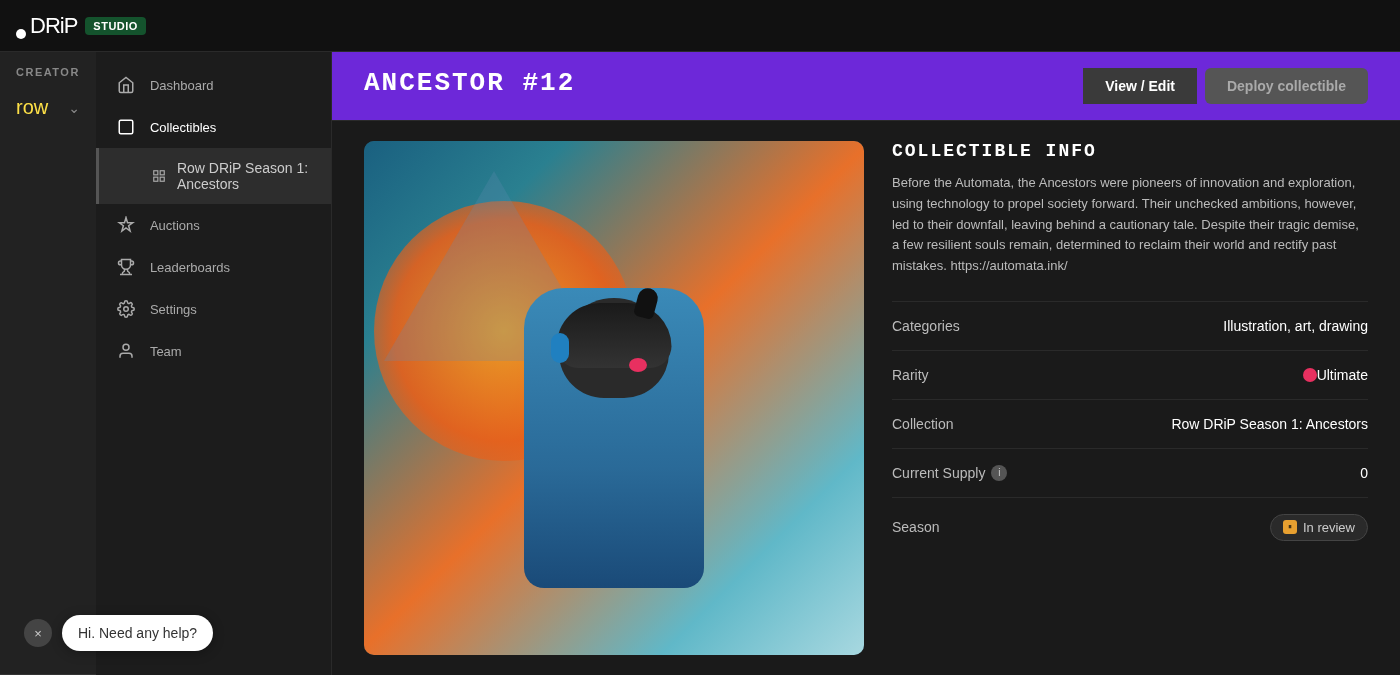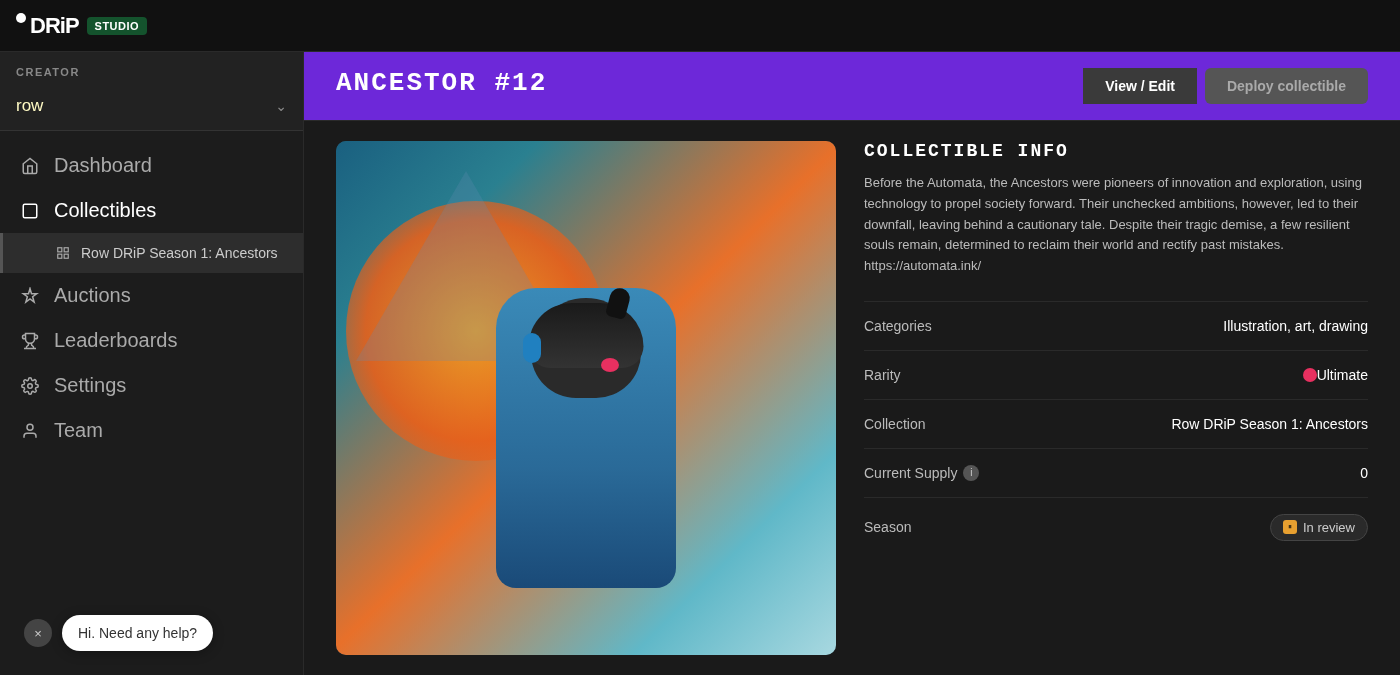--- a/index.html
+++ b/index.html
@@ -24,25 +24,25 @@
       border-bottom: 1px solid #2a2a2a;
       flex-shrink: 0;
     }
     .logo {
       display: flex;
       align-items: center;
       gap: 8px;
     }
     .logo-drip {
       font-size: 22px;
-      font-weight: 700;
+      font-weight: 400;
       color: #fff;
       letter-spacing: -1px;
       display: flex;
-      align-items: flex-start;
+      align-items: flex-end;
       gap: 4px;
     }
     .logo-dot {
       width: 10px;
       height: 10px;
       background: #fff;
       border-radius: 50%;
     }
     .studio-badge {
       background: #14532d;
@@ -57,25 +57,25 @@
 
     
     .layout {
       display: flex;
       flex: 1;
       overflow: hidden;
     }
 
     
     .sidebar {
-      width: 304px;
+      width: 332px;
       background: #1c1c1c;
       border-right: 1px solid #2a2a2a;
       display: flex;
-      flex-direction: column;
+      flex-direction: row;
       flex-shrink: 0;
     }
     .creator-section {
       background: #222;
       border-bottom: 1px solid #333;
       padding: 14px 16px 0 16px;
     }
     .creator-label {
       font-size: 11px;
       font-weight: 700;
@@ -85,40 +85,40 @@
       margin-bottom: 8px;
     }
     .creator-dropdown {
       display: flex;
       align-items: center;
       justify-content: space-between;
       padding: 10px 0 14px 0;
       cursor: pointer;
     }
     .creator-name {
-      font-size: 17px;
-      color: #fef9c3;
+      font-size: 20px;
+      color: #fde047;
     }
     .chevron-icon {
       color: #888;
       font-size: 14px;
     }
 
     .nav-items {
       padding: 12px 0;
       flex: 1;
     }
     .nav-item {
       display: flex;
       align-items: center;
       gap: 14px;
       padding: 11px 20px;
       cursor: pointer;
       color: #aaa;
-      font-size: 20px;
+      font-size: 13px;
       border-radius: 0;
       transition: background 0.15s;
     }
     .nav-item.active {
       color: #fff;
     }
     .nav-icon {
       width: 20px;
       height: 20px;
       display: flex;

